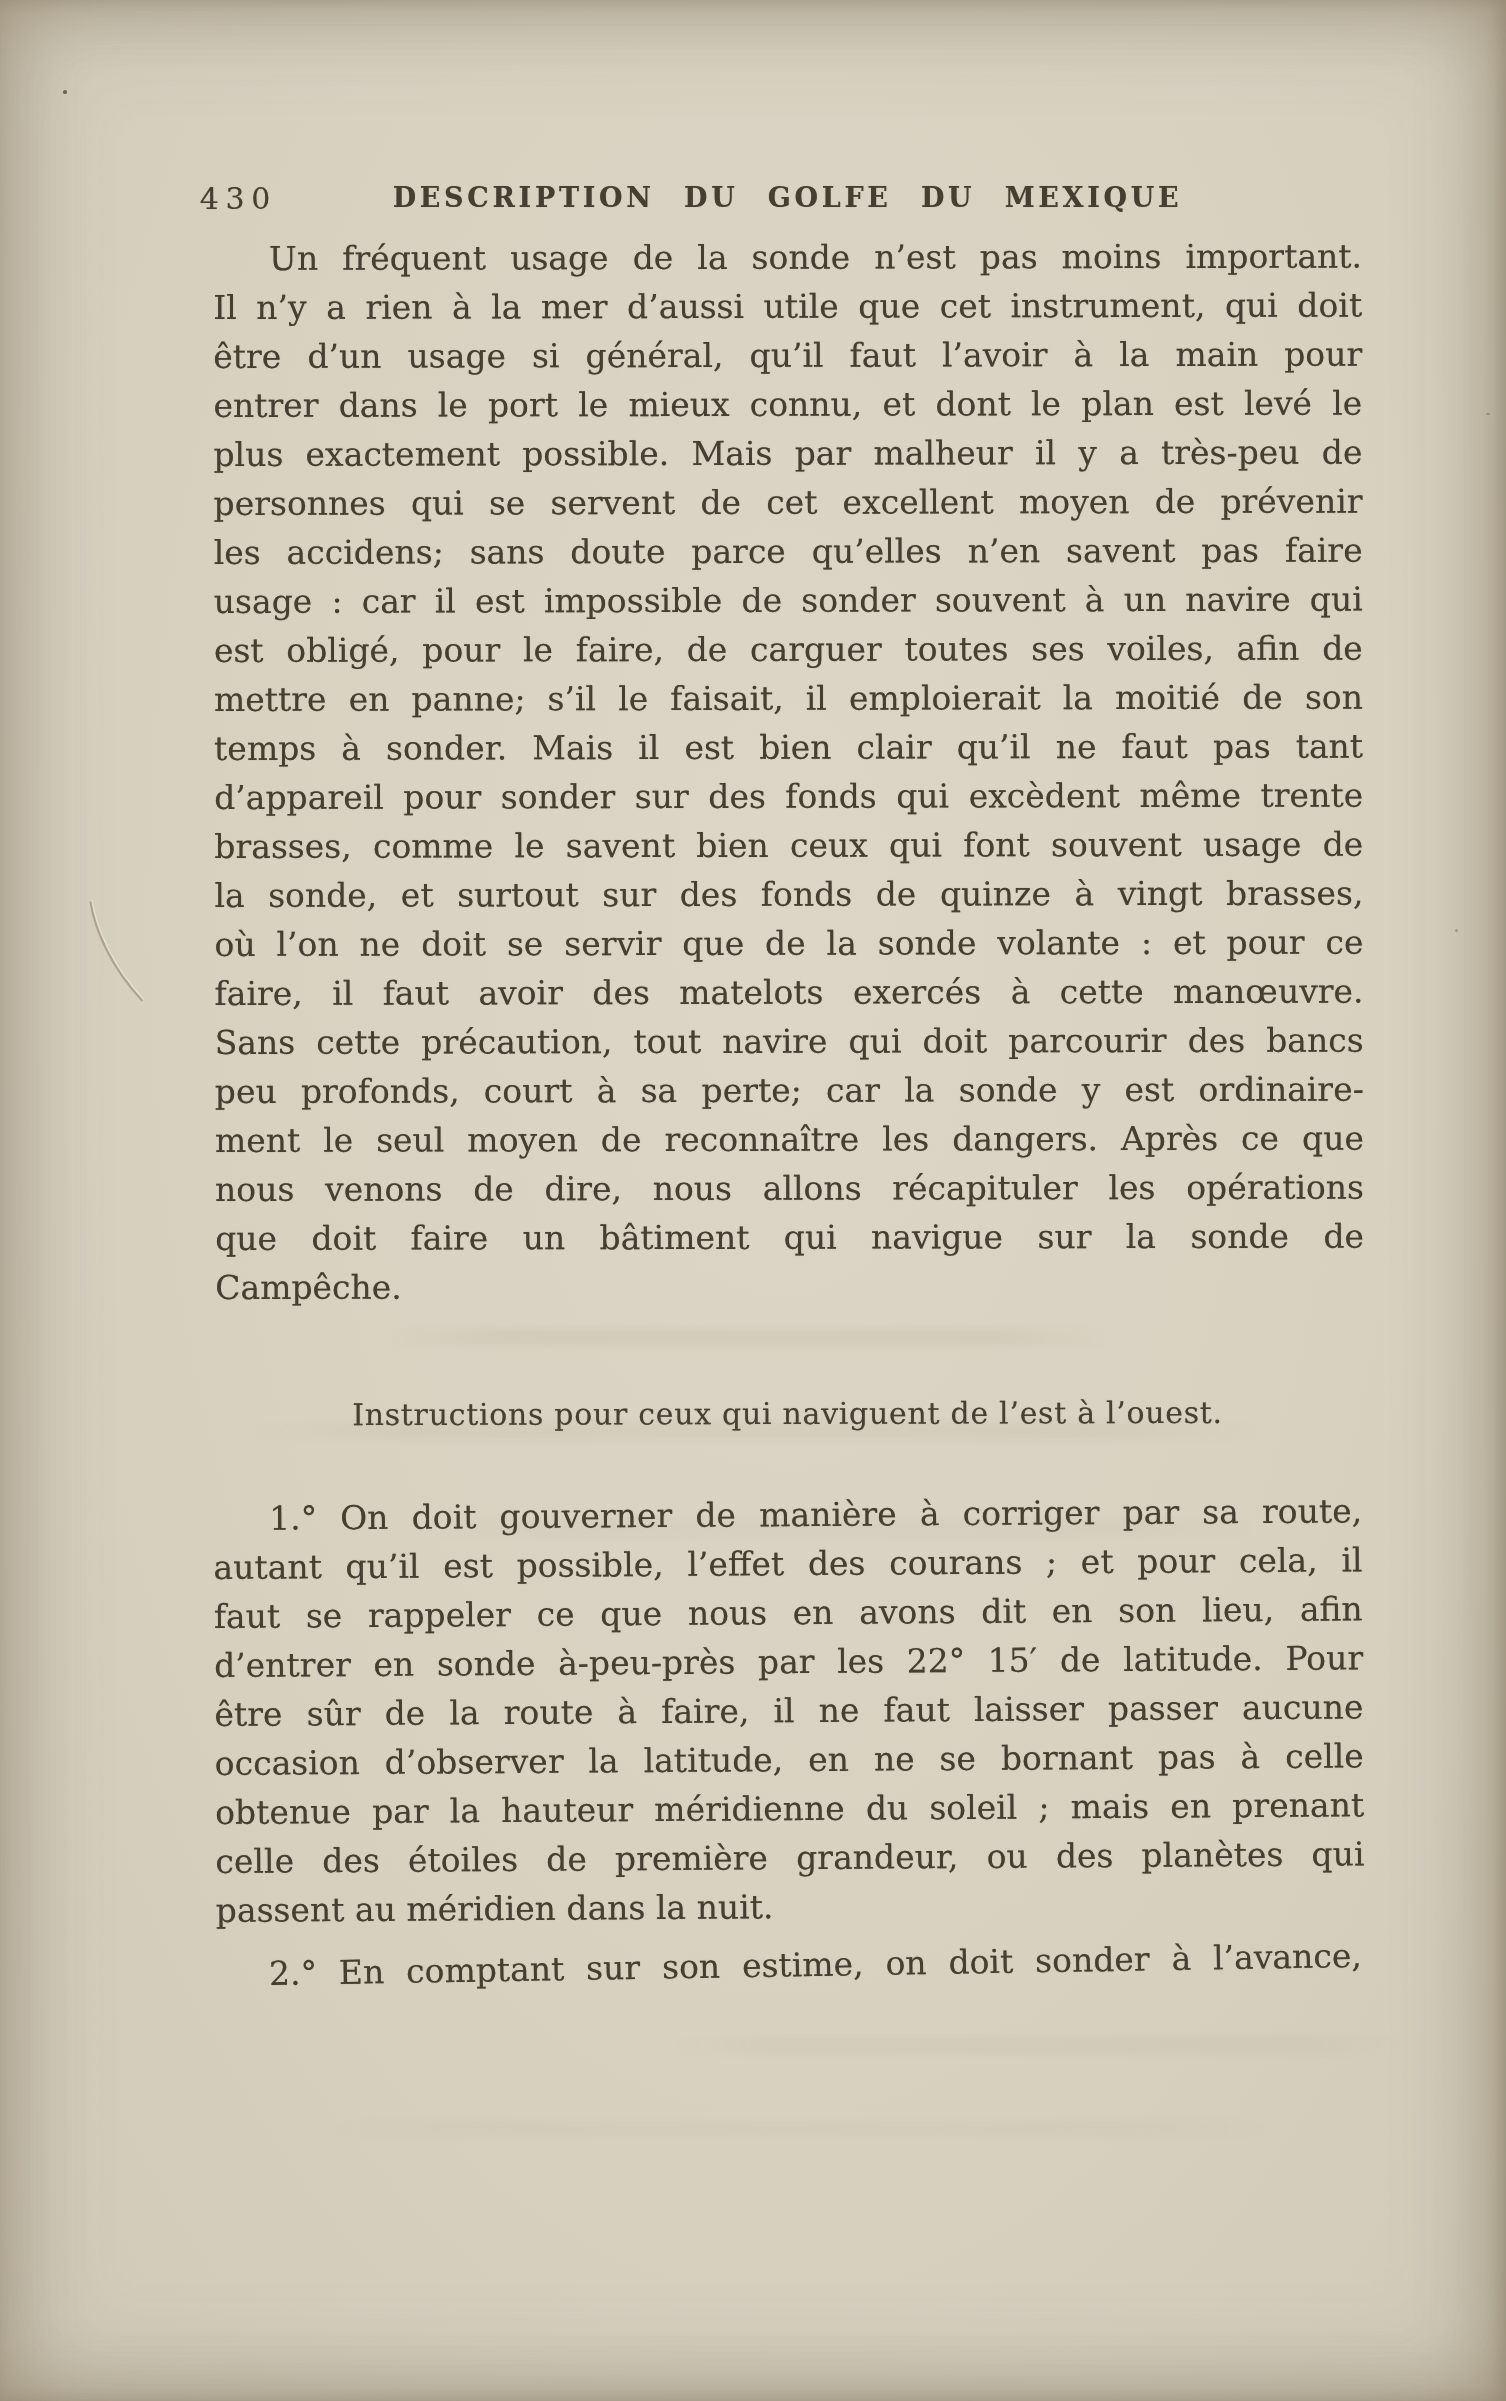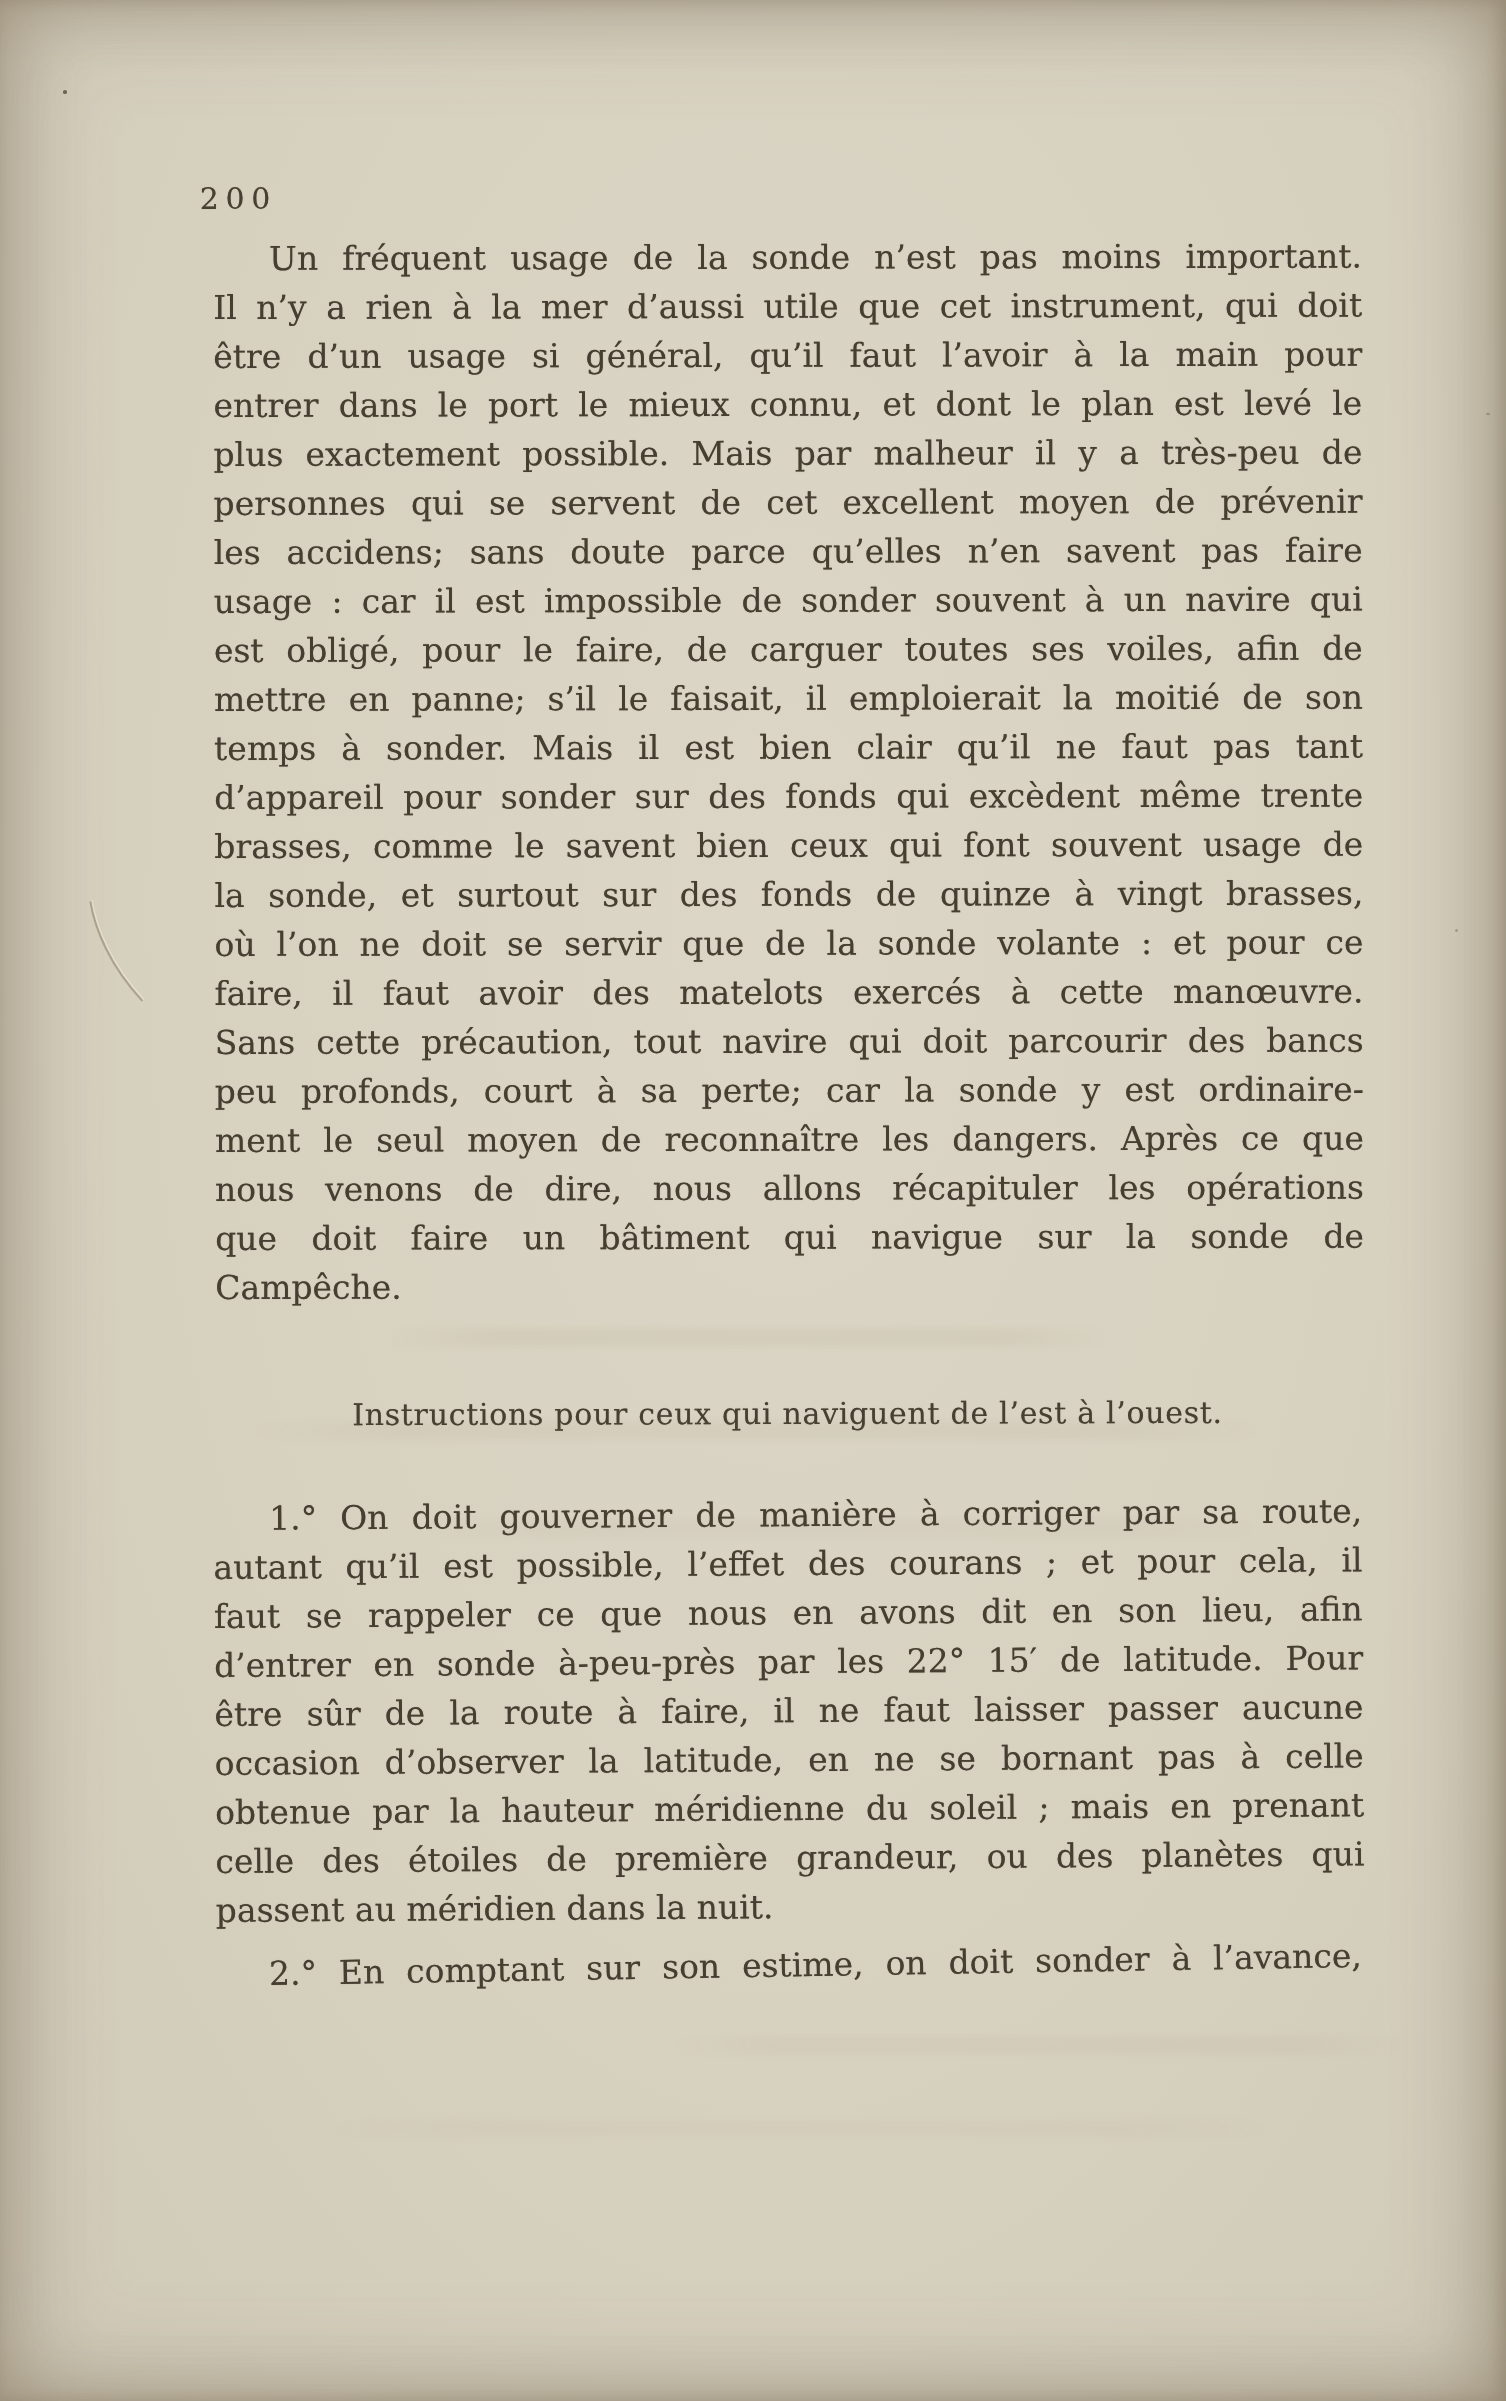--- a/index.html
+++ b/index.html
@@ -124,21 +124,22 @@
     top: 888px;
     pointer-events: none;
   }
 </style>
 </head>
 <body>
 
 <div class="page">
 
   <div class="running-head">
-    <span class="pagenum">200</span>
+    <span class="pagenum">430</span>
+    <div class="runtitle">DESCRIPTION DU GOLFE DU MEXIQUE</div>
   </div>
 
   <div class="para para1">
     <div class="line indent">Un fréquent usage de la sonde n’est pas moins important.</div>
     <div class="line">Il n’y a rien à la mer d’aussi utile que cet instrument, qui doit</div>
     <div class="line">être d’un usage si général, qu’il faut l’avoir à la main pour</div>
     <div class="line">entrer dans le port le mieux connu, et dont le plan est levé le</div>
     <div class="line">plus exactement possible. Mais par malheur il y a très-peu de</div>
     <div class="line">personnes qui se servent de cet excellent moyen de prévenir</div>
     <div class="line">les accidens; sans doute parce qu’elles n’en savent pas faire</div>

